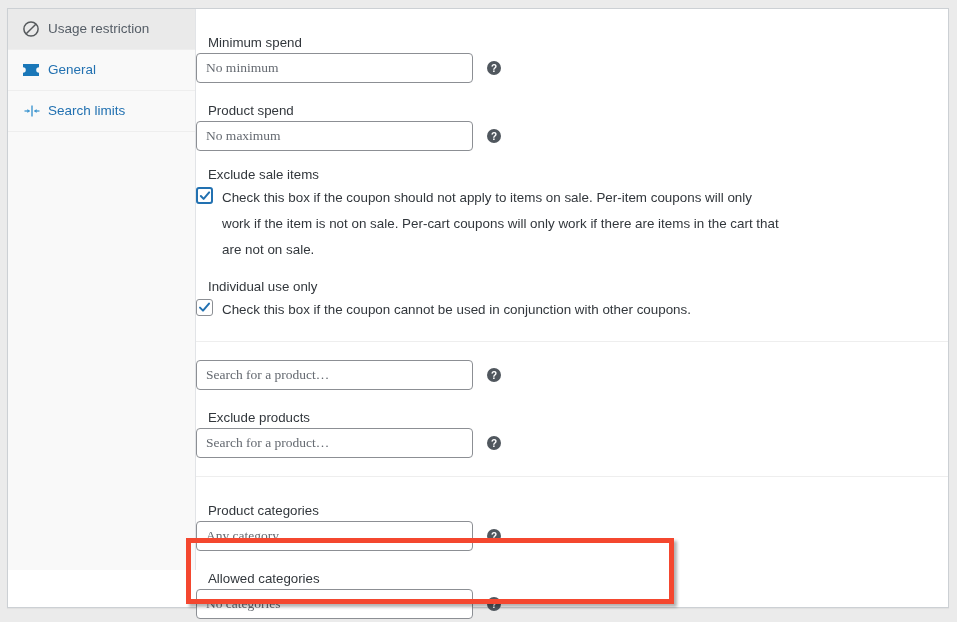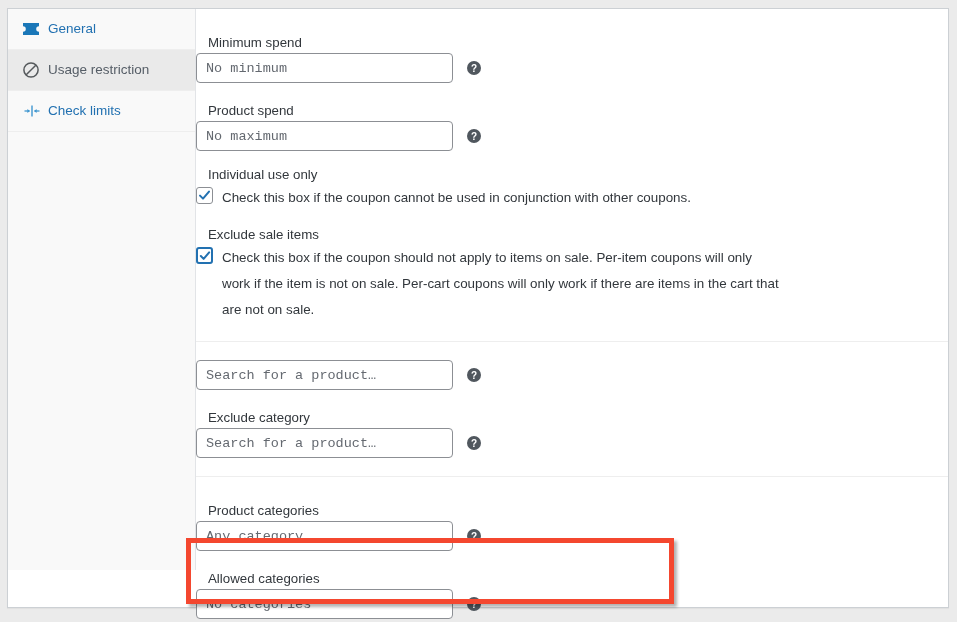--- a/index.html
+++ b/index.html
@@ -139,25 +139,25 @@
     color: #32373c;
     line-height: 20px;
     padding-top: 6px;
   }
   .field-control {
     display: flex;
     align-items: flex-start;
     flex: 1;
   }
   input.txt {
-    width: 257px;
+    width: 277px;
     height: 30px;
     box-sizing: border-box;
     padding: 3px 9px;
-    font-family: Liberation Mono, monospace;
+    font-family: Liberation Serif, serif;
     font-size: 13.5px;
     color: #32373c;
     border: 1px solid #8c8f94;
     border-radius: 4px;
     background: #fff;
     outline: none;
   }
   input.txt::placeholder { color: #646970; opacity: 1; }
   input.txt.select2 { color: #646970; }
 
@@ -216,50 +216,50 @@
 </head>
 <body>
 
 <div class="panel">
 
 
   <div class="panel-body">
 
     <div class="sidebar">
 
-      <div class="side-item">
-        <span class="side-ico">
-          <svg width="18" height="14" viewBox="0 0 18 14">
-            <path d="M1 1 H17 V4.2 a2.8 2.8 0 0 0 0 5.6 V13 H1 V9.8 a2.8 2.8 0 0 0 0-5.6 Z" fill="#1a77b8"></path>
-          </svg>
-        </span>
-        <span class="side-label">General</span>
-      </div>
-
       <div class="side-item active">
         <span class="side-ico">
           <svg width="18" height="18" viewBox="0 0 18 18">
             <circle cx="9" cy="9" r="7.1" fill="none" stroke="#55595c" stroke-width="1.5"></circle>
             <line x1="4.2" y1="13.8" x2="13.8" y2="4.2" stroke="#55595c" stroke-width="1.5"></line>
           </svg>
         </span>
         <span class="side-label">Usage restriction</span>
+      </div>
+
+      <div class="side-item">
+        <span class="side-ico">
+          <svg width="18" height="14" viewBox="0 0 18 14">
+            <path d="M1 1 H17 V4.2 a2.8 2.8 0 0 0 0 5.6 V13 H1 V9.8 a2.8 2.8 0 0 0 0-5.6 Z" fill="#1a77b8"></path>
+          </svg>
+        </span>
+        <span class="side-label">General</span>
       </div>
 
       <div class="side-item">
         <span class="side-ico">
           <svg width="20" height="16" viewBox="0 0 20 16">
             <line x1="10" y1="2.5" x2="10" y2="13.5" stroke="#3e96d0" stroke-width="1.4"></line>
             <line x1="2.5" y1="8" x2="7.6" y2="8" stroke="#3e96d0" stroke-width="1.3"></line>
             <path d="M7.9 8 L5.4 6.1 L5.4 9.9 Z" fill="#3e96d0"></path>
             <line x1="17.5" y1="8" x2="12.4" y2="8" stroke="#3e96d0" stroke-width="1.3"></line>
             <path d="M12.1 8 L14.6 6.1 L14.6 9.9 Z" fill="#3e96d0"></path>
           </svg>
         </span>
-        <span class="side-label">Check limits</span>
+        <span class="side-label">Search limits</span>
       </div>
 
       <div class="sidebar-filler"></div>
     </div>
 
     <div class="content">
 
       <div class="group">
 
         <div class="field-row">
@@ -278,69 +278,69 @@
         <div class="field-row">
           <div class="field-label">Product spend</div>
           <div class="field-control">
             <input class="txt" type="text" placeholder="No maximum" style="">
             <span class="help-icon">
               <svg width="14" height="14" viewBox="0 0 14 14">
                 <circle cx="7" cy="7" r="7" fill="#50575e"></circle>
                 <text x="7" y="10.6" font-family="Liberation Sans, sans-serif" font-size="10" font-weight="bold" fill="#ffffff" text-anchor="middle">?</text>
               </svg>
             </span>
+          </div>
+        </div>
+
+        <div class="field-row cb-row">
+          <div class="field-label">Exclude sale items</div>
+          <div class="field-control">
+            <div class="cb-wrap">
+              <span class="cbx focused">
+                <svg width="12" height="12" viewBox="0 0 13 13">
+                  <path d="M2 6.6 L5 9.6 L11 2.6" fill="none" stroke="#2271b1" stroke-width="2.2" stroke-linecap="round" stroke-linejoin="round"></path>
+                </svg>
+              </span>
+              <span class="cb-text">Check this box if the coupon should not apply to items on sale. Per-item coupons will only work if the item is not on sale. Per-cart coupons will only work if there are items in the cart that are not on sale.</span>
+            </div>
           </div>
         </div>
 
         <div class="field-row cb-row">
           <div class="field-label">Individual use only</div>
           <div class="field-control">
             <div class="cb-wrap">
               <span class="cbx plain">
                 <svg width="13" height="13" viewBox="0 0 13 13">
                   <path d="M2 6.6 L5 9.6 L11 2.6" fill="none" stroke="#2271b1" stroke-width="2" stroke-linecap="round" stroke-linejoin="round"></path>
                 </svg>
               </span>
               <span class="cb-text">Check this box if the coupon cannot be used in conjunction with other coupons.</span>
             </div>
           </div>
         </div>
 
-        <div class="field-row cb-row">
-          <div class="field-label">Exclude sale items</div>
-          <div class="field-control">
-            <div class="cb-wrap">
-              <span class="cbx focused">
-                <svg width="12" height="12" viewBox="0 0 13 13">
-                  <path d="M2 6.6 L5 9.6 L11 2.6" fill="none" stroke="#2271b1" stroke-width="2.2" stroke-linecap="round" stroke-linejoin="round"></path>
-                </svg>
-              </span>
-              <span class="cb-text">Check this box if the coupon should not apply to items on sale. Per-item coupons will only work if the item is not on sale. Per-cart coupons will only work if there are items in the cart that are not on sale.</span>
-            </div>
-          </div>
-        </div>
-
       </div>
 
       <div class="group">
 
         <div class="field-row">
           <div class="field-control">
             <input class="txt select2" type="text" placeholder="Search for a product…" style="">
             <span class="help-icon">
               <svg width="14" height="14" viewBox="0 0 14 14">
                 <circle cx="7" cy="7" r="7" fill="#50575e"></circle>
                 <text x="7" y="10.6" font-family="Liberation Sans, sans-serif" font-size="10" font-weight="bold" fill="#ffffff" text-anchor="middle">?</text>
               </svg>
             </span>
           </div>
         </div>
 
         <div class="field-row">
-          <div class="field-label">Exclude category</div>
+          <div class="field-label">Exclude products</div>
           <div class="field-control">
             <input class="txt select2" type="text" placeholder="Search for a product…" style="">
             <span class="help-icon">
               <svg width="14" height="14" viewBox="0 0 14 14">
                 <circle cx="7" cy="7" r="7" fill="#50575e"></circle>
                 <text x="7" y="10.6" font-family="Liberation Sans, sans-serif" font-size="10" font-weight="bold" fill="#ffffff" text-anchor="middle">?</text>
               </svg>
             </span>
           </div>
         </div>

